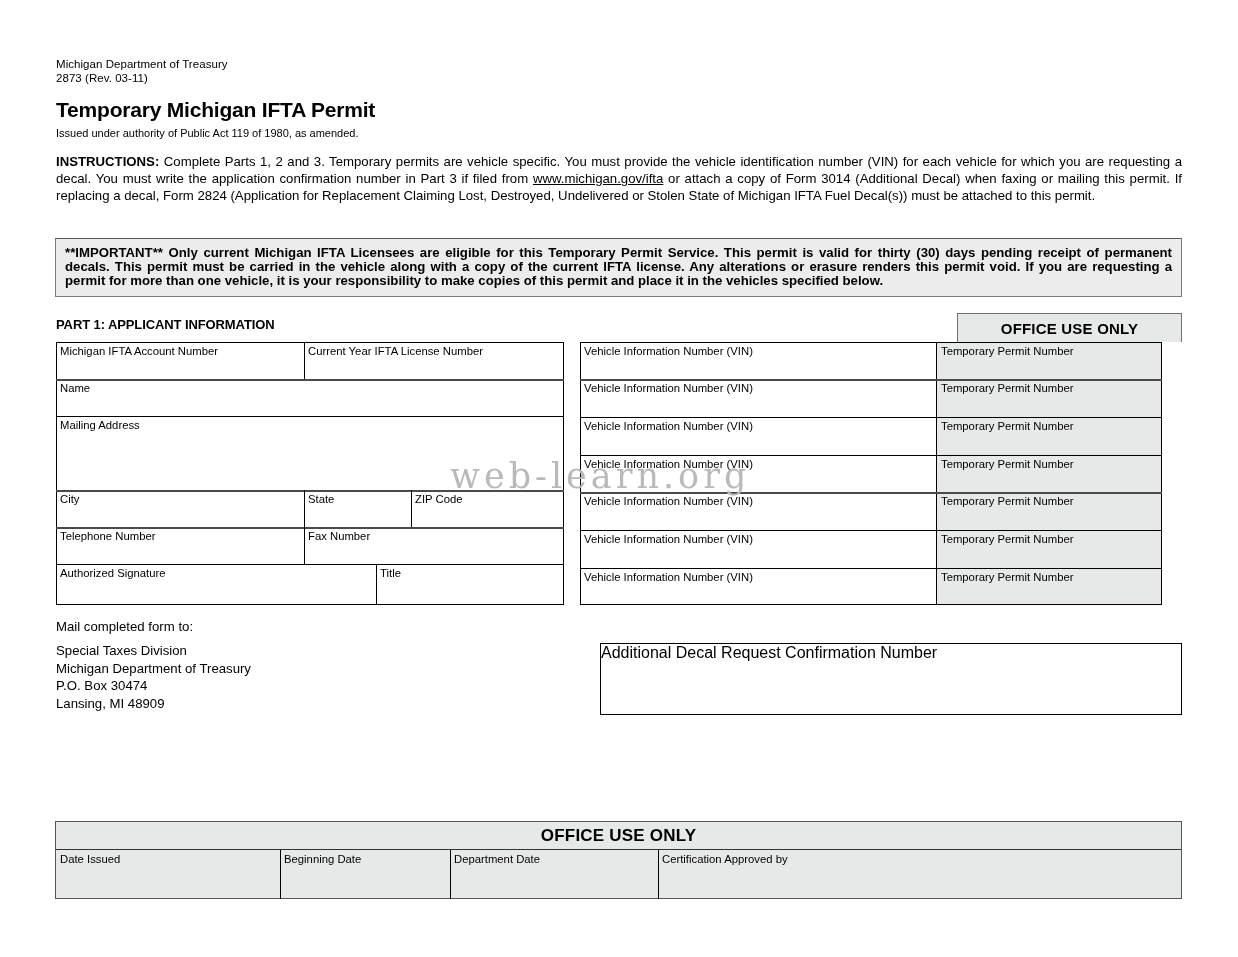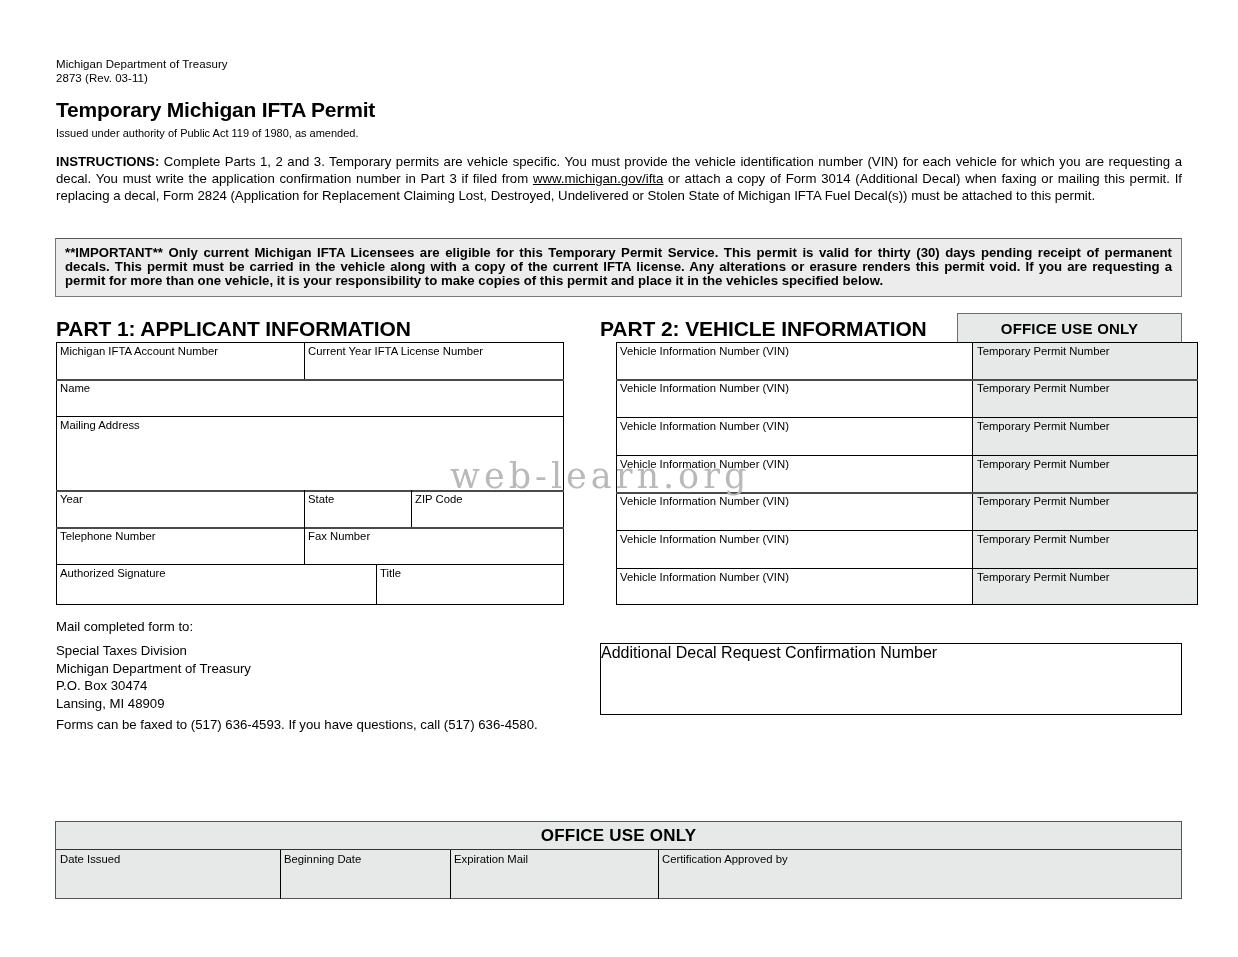--- a/index.html
+++ b/index.html
@@ -91,21 +91,21 @@
     padding: 7px 9px 8px 9px;
     font-size: 13.2px;
     font-weight: bold;
     line-height: 14px;
     text-align: justify;
   }
 
   
   .sec-head {
     position: absolute;
-    font-size: 21px;
+    font-size: 13px;
     font-weight: bold;
     letter-spacing: -0.1px;
   }
   #part1-head { left: 56px; top: 317px; }
   #part2-head { left: 600px; top: 317px; }
   #part3-head { left: 600px; top: 618px; }
 
   
   .fbox {
     position: absolute;
@@ -143,21 +143,21 @@
     left: 56px;
     top: 342px;
     width: 508px;
     height: 337px;
     text-decoration: underline;
   }
 
   
   #part2 {
     position: absolute;
-    left: 616px;
+    left: 580px;
     top: 342px;
     width: 582px;
     height: 297px;
   }
   .oou-shade {
     position: absolute;
     background: #e7e8e8;
   }
 
   
@@ -241,21 +241,20 @@
     <div class="hdr-formno">2873 (Rev. 03-11)</div>
     <div class="hdr-title">Temporary Michigan IFTA Permit</div>
     <div class="hdr-auth">Issued under authority of Public Act 119 of 1980, as amended.</div>
   </div>
 
   <div class="instructions"><b>INSTRUCTIONS:</b><span> Complete Parts 1, 2 and 3. Temporary permits are vehicle specific. You must provide the vehicle identification number (VIN) for each vehicle for which you are requesting a decal.  You must write the application confirmation number in Part 3 if filed from </span><span class="lnk">www.michigan.gov/ifta</span><span> or attach a copy of Form 3014 (Additional Decal)  when faxing or mailing this permit.  If replacing a decal, Form 2824 (Application for Replacement Claiming Lost, Destroyed, Undelivered or Stolen State of Michigan IFTA Fuel Decal(s)) must be attached to this permit.</span></div>
 
   <div class="important"><span>**IMPORTANT**</span><span>  Only current Michigan IFTA Licensees are eligible for this Temporary Permit Service.  This permit is valid for thirty (30) days pending receipt of permanent decals.  This permit must be carried in the vehicle along with a copy of the current IFTA license.  Any alterations or erasure renders this permit void.  If you are requesting a permit for more than one vehicle, it is your responsibility to make copies of this permit and place it in the vehicles specified below.</span></div>
 
   <div class="sec-head" id="part1-head">PART 1: APPLICANT INFORMATION</div>
-  <div class="sec-head" id="part2-head">PART 2: VEHICLE INFORMATION</div>
 
   <div id="oou-banner">
     <span>OFFICE USE ONLY</span>
   </div>
 
   <div id="part1">
 
     <div class="fbox" style="left:0;top:0;width:508px;height:263px;"></div>
 
     <div class="hline thick" style="left:0;top:37px;width:508px;"></div>
@@ -275,21 +274,21 @@
     <div class="cell" style="left:248px;top:0;">
       <span class="lbl">Current Year IFTA License Number</span>
     </div>
     <div class="cell" style="left:0;top:37px;">
       <span class="lbl">Name</span>
     </div>
     <div class="cell" style="left:0;top:74px;">
       <span class="lbl">Mailing Address</span>
     </div>
     <div class="cell" style="left:0;top:148px;">
-      <span class="lbl">Year</span>
+      <span class="lbl">City</span>
     </div>
     <div class="cell" style="left:248px;top:148px;text-align:right;">
       <span class="lbl">State</span>
     </div>
     <div class="cell" style="left:355px;top:148px;">
       <span class="lbl">ZIP Code</span>
     </div>
     <div class="cell" style="left:0;top:185px;">
       <span class="lbl">Telephone Number</span>
     </div>
@@ -364,42 +363,41 @@
       </div>
   </div>
 
   <div class="mailblk" id="mail-to">Mail completed form to:</div>
   <div class="mailblk" id="mail-addr">
     <div>Special Taxes Division</div>
     <div>Michigan Department of Treasury</div>
     <div>P.O. Box 30474</div>
     <div>Lansing, MI 48909</div>
   </div>
-  <div class="mailblk" id="mail-fax">Forms can be faxed to (517) 636-4593. If you have questions, call (517) 636-4580.</div>
 
   <div id="part3-box">
     <span class="lbl">Additional Decal Request Confirmation Number</span>
   </div>
 
   <div id="bottom-oou">
     <div id="bottom-oou-title">OFFICE USE ONLY</div>
     <div id="bottom-oou-rowline"></div>
 
     <div class="vline" style="left:224px;top:28px;height:49px;"></div>
     <div class="vline" style="left:394px;top:28px;height:49px;"></div>
     <div class="vline" style="left:602px;top:28px;height:49px;"></div>
 
     <div class="cell" style="left:0;top:28px;">
         <span class="lbl">Date Issued</span>
       </div>
     <div class="cell" style="left:224px;top:28px;">
         <span class="lbl">Beginning Date</span>
       </div>
     <div class="cell" style="left:394px;top:28px;">
-        <span class="lbl">Expiration Mail</span>
+        <span class="lbl">Department Date</span>
       </div>
     <div class="cell" style="left:602px;top:28px;">
         <span class="lbl">Certification Approved by</span>
       </div>
   </div>
 
   <div class="watermark">web-learn.org</div>
 
 </div>
 

